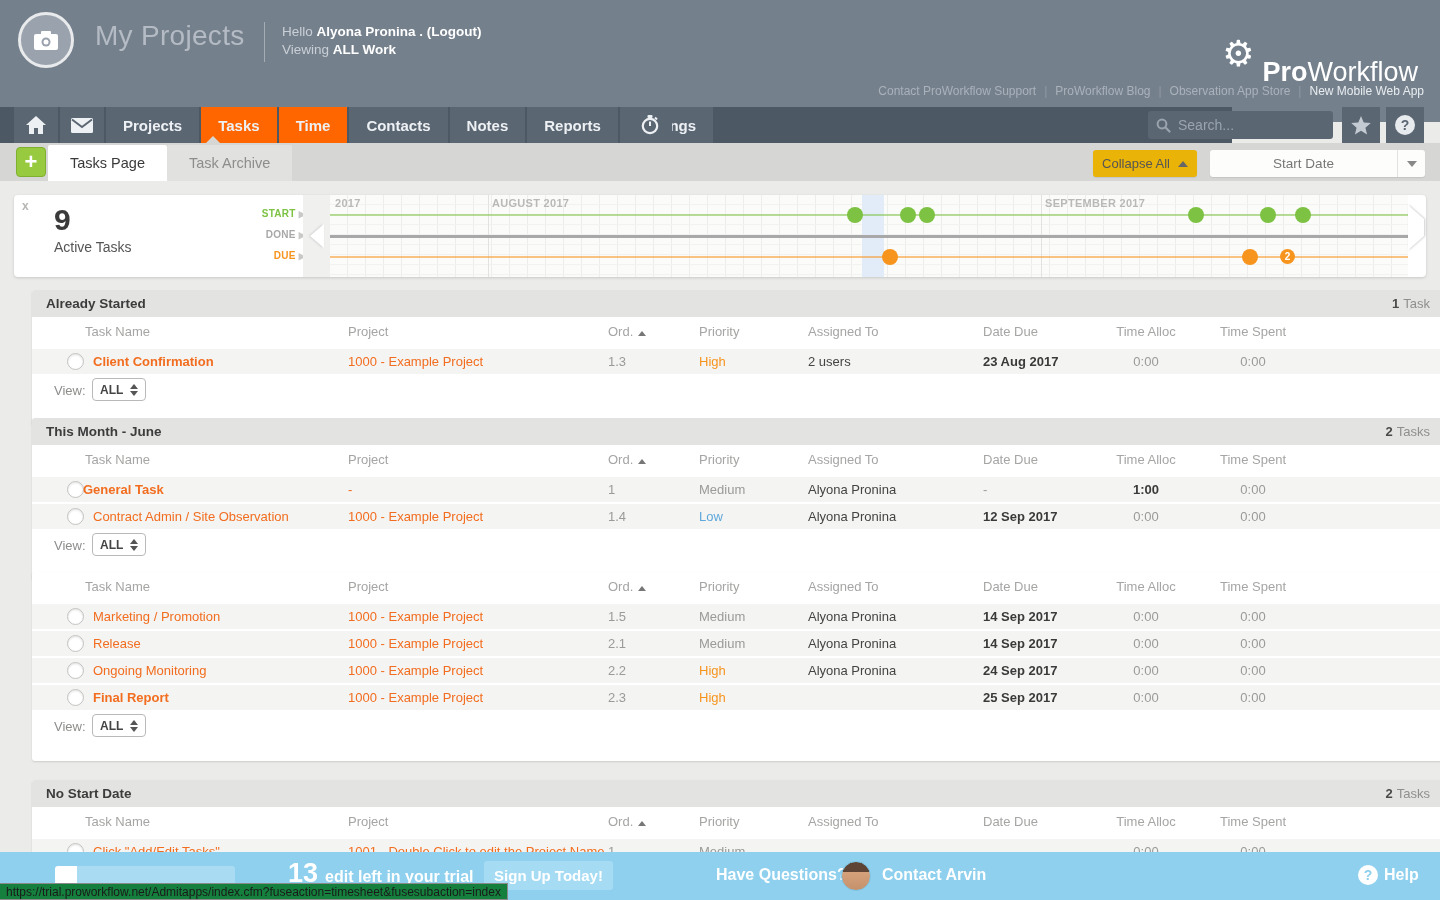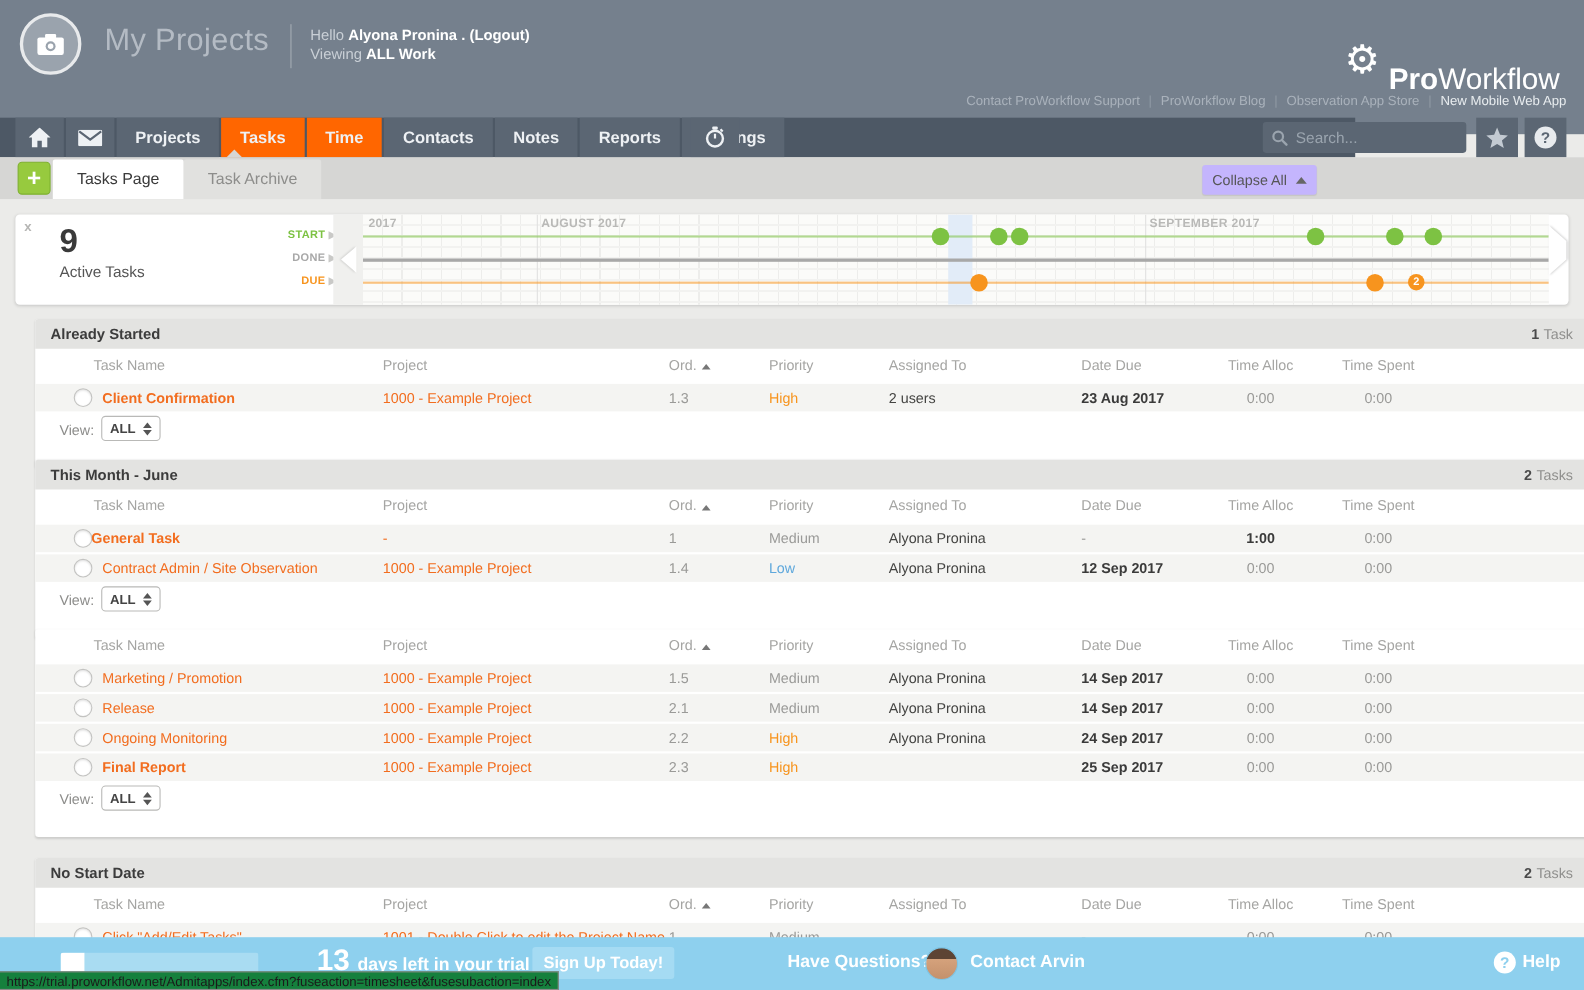--- a/index.html
+++ b/index.html
@@ -44,21 +44,21 @@
     display:flex; align-items:center; justify-content:center; }
 
   
   .subnav { position:absolute; top:143px; left:0; width:1440px; height:38px; background:#d6d6d4; }
   .add-btn { position:absolute; left:16px; top:4px; width:30px; height:30px; background:#97ca3e; border:1px solid #7fb12f;
     border-radius:4px; color:#fff; font-size:22px; font-weight:700; display:flex; align-items:center; justify-content:center; cursor:pointer; }
   .tabs { position:absolute; left:48px; top:2px; height:36px; display:flex; }
   .tab { height:36px; padding:0 22px; display:flex; align-items:center; font-size:14.5px; color:#8d8d8b;
     background:#e1e1df; cursor:pointer; border-radius:2px 2px 0 0; }
   .tab.active { background:#fff; color:#3a3a3a; font-weight:400; }
-  .collapse-btn { position:absolute; left:1093px; top:7px; width:104px; height:27px; background:#c4b5fd; border-radius:3px;
+  .collapse-btn { position:absolute; left:1093px; top:7px; width:104px; height:27px; background:#eab308; border-radius:3px;
     display:flex; align-items:center; justify-content:center; font-size:13px; color:#555; cursor:pointer; box-shadow:0 1px 1px rgba(0,0,0,.08); }
   .collapse-btn .tri-up { width:0; height:0; border-left:5px solid transparent; border-right:5px solid transparent;
     border-bottom:6px solid #666; margin-left:8px; }
   .sort-select { position:absolute; left:1210px; top:7px; width:215px; height:27px; background:#fdfdfc; border-radius:3px;
     display:flex; align-items:center; cursor:pointer; box-shadow:0 1px 1px rgba(0,0,0,.08); }
   .sort-select .val { flex:1; text-align:center; font-size:13.5px; color:#777; }
   .sort-select .dd { width:28px; height:27px; border-left:1px solid #e2e2e0; display:flex; align-items:center; justify-content:center; }
   .tri-down { width:0; height:0; border-left:5px solid transparent; border-right:5px solid transparent; border-top:6px solid #888; }
 
   
@@ -235,20 +235,26 @@
     <div class="nav-notch"></div>
     <div class="add-btn">+</div>
     <div class="tabs" id="subnav-tabs">
         <div class="tab active">Tasks Page</div>
         <div class="tab">Task Archive</div>
       </div>
     <div class="collapse-btn">
       <span>Collapse All</span>
         <span class="tri-up"></span>
     </div>
+    <div class="sort-select">
+      <span class="val">Start Date</span>
+      <span class="dd">
+          <span class="tri-down"></span>
+        </span>
+    </div>
   </div>
 
   <div class="tl-card">
     <div class="tl-close">x</div>
     <div class="tl-count">9</div>
     <div class="tl-count-label">Active Tasks</div>
     <div class="tl-lanes" id="tl-lane-labels">
         <div class="tl-lane-label" style="top: 13px; color: rgb(125, 194, 67);"><span>START</span><span class="arr">▶</span></div>
         <div class="tl-lane-label" style="top: 34px; color: rgb(168, 168, 168);"><span>DONE</span><span class="arr">▶</span></div>
         <div class="tl-lane-label" style="top: 55px; color: rgb(247, 148, 30);"><span>DUE</span><span class="arr">▶</span></div>
@@ -458,21 +464,21 @@
       </div>
     </div>
 
   <div class="footer">
     <div class="trial-bar">
       <div class="used"></div>
       <div class="left"></div>
     </div>
     <div class="days-left">
       <span class="num">13</span>
-      <span class="txt">days left in your trial</span>
+      <span class="txt">edit left in your trial</span>
     </div>
     <div class="signup-btn">Sign Up Today!</div>
     <div class="have-q">Have Questions?</div>
     <div class="contact-avatar"></div>
     <div class="contact-name">Contact Arvin</div>
     <div class="help">
       <span class="q">?</span>
       <span class="t">Help</span>
     </div>
   </div>

